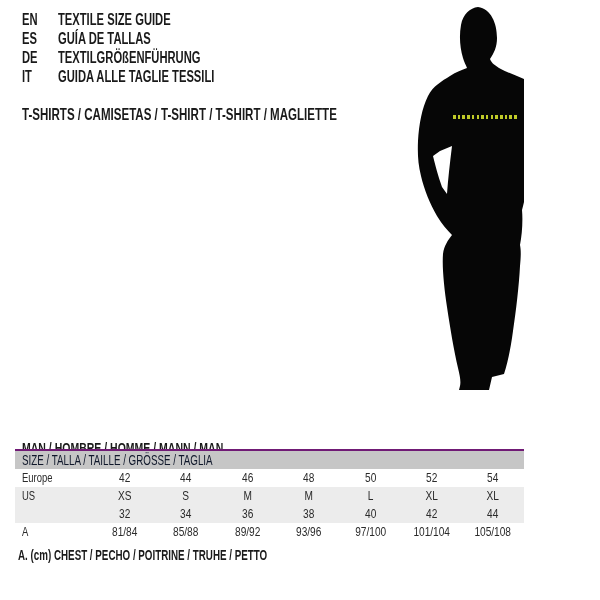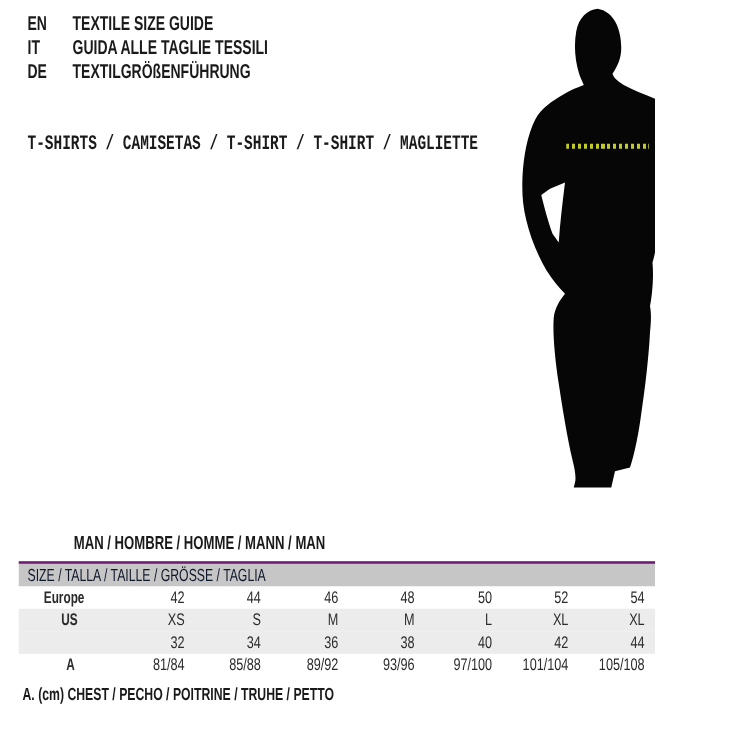--- a/index.html
+++ b/index.html
@@ -12,67 +12,70 @@
   .condc { display:inline-block; transform:scaleX(0.75); transform-origin:center center; white-space:nowrap; }
 
   
   .lang-list { position:absolute; left:22px; top:10px; }
   .lang-row  { height:19px; line-height:19px; font-size:16px; font-weight:700; white-space:nowrap; }
   .lang-code { display:inline-block; width:50px; transform:scaleX(0.70); transform-origin:left center; }
   .lang-label{ display:inline-block; margin-left:-14px; transform:scaleX(0.70); transform-origin:left center; }
 
   
   .categories { position:absolute; left:22px; top:105px; }
-  .categories .cat-line { height:19.5px; line-height:19.5px; font-size:16.5px; font-weight:700;font-family:Liberation Mono, monospace; }
+  .categories .cat-line { height:19.5px; line-height:19.5px; font-size:16.5px; font-weight:700; }
 
   
   .figure { position:absolute; left:415px; top:5px; width:185px; height:392px; }
   .figure svg { position:absolute; left:0; top:0; }
   .chest-dots {
     position:absolute; left:38px; top:110px; width:66px; height:3.5px; z-index:2;
     background:repeating-linear-gradient(90deg, var(--measure-color) 0 2.5px, transparent 2.5px 4.7px);
   }
   .a-dashes {
     position:absolute; left:131px; top:111px; width:18px; height:2.5px; z-index:2;
     background:repeating-linear-gradient(90deg, #111 0 3.5px, transparent 3.5px 6.2px);
   }
   .a-label { position:absolute; left:154px; top:103px; font-size:14px; font-weight:700; z-index:2; }
 
   
-  .man-label { position:absolute; left:22px; top:426px; font-size:15px; font-weight:700;margin-left:37px; }
+  .man-label { position:absolute; left:22px; top:439px; font-size:15px; font-weight:700; }
 
   
   .size-table { position:absolute; left:15px; top:449px; width:570px; }
   .thead {
     height:18px; line-height:18px; background:var(--header-bg);
     border-top:2px solid #701a75; padding-left:7px; font-size:14px; color:#0f172a; white-space:nowrap;
   }
   .trow { display:flex; height:18px; line-height:18px; font-size:13.5px; color:#2b2b2b; }
   .trow.stripe { background:var(--stripe-bg); }
-  .cell.lbl { width:72px; padding-left:7px; text-align:center;font-weight:bold; }
-  .cell.val { flex:1; text-align:right; }
+  .cell.lbl { width:72px; padding-left:7px; text-align:left; }
+  .cell.val { flex:1; text-align:center; }
   .cell.val .condc { width:100%; }
 
   
   .footnote { position:absolute; left:18px; top:547px; font-size:14px; font-weight:700; }
 </style>
 </head>
 <body>
 
 <div class="page">
 
   <div class="lang-list">
     <div class="lang-row">
       <span class="lang-code">EN</span><span class="lang-label">TEXTILE SIZE GUIDE</span>
     </div>
     <div class="lang-row">
-      <span class="lang-code">IT</span><span class="lang-label">GUIDA ALLE TAGLIE TESSILI</span>
+      <span class="lang-code">ES</span><span class="lang-label">GUÍA DE TALLAS</span>
     </div>
     <div class="lang-row">
       <span class="lang-code">DE</span><span class="lang-label">TEXTILGRÖßENFÜHRUNG</span>
+    </div>
+    <div class="lang-row">
+      <span class="lang-code">IT</span><span class="lang-label">GUIDA ALLE TAGLIE TESSILI</span>
     </div>
   </div>
 
   <div class="categories">
     <div class="cat-line"><span class="cond">T-SHIRTS / CAMISETAS / T-SHIRT / T-SHIRT / MAGLIETTE</span></div>
   </div>
 
   <div class="figure">
     <svg width="150" height="390" viewBox="0 0 150 390" aria-hidden="true">
       <path fill="var(--silhouette-color)" d="

